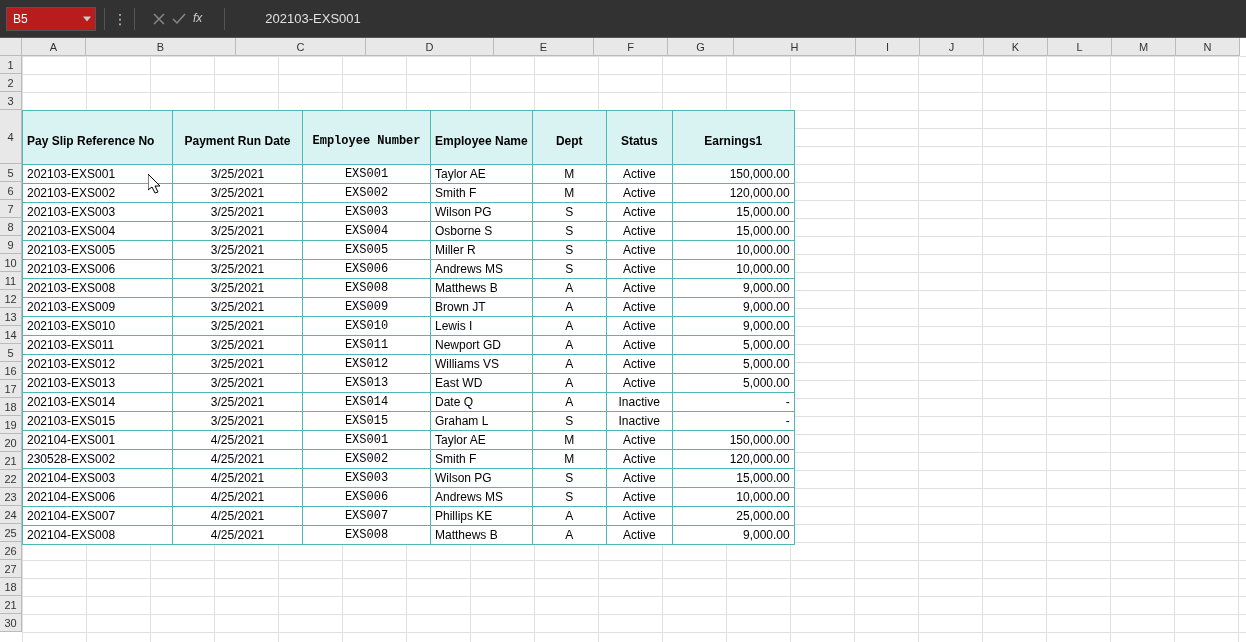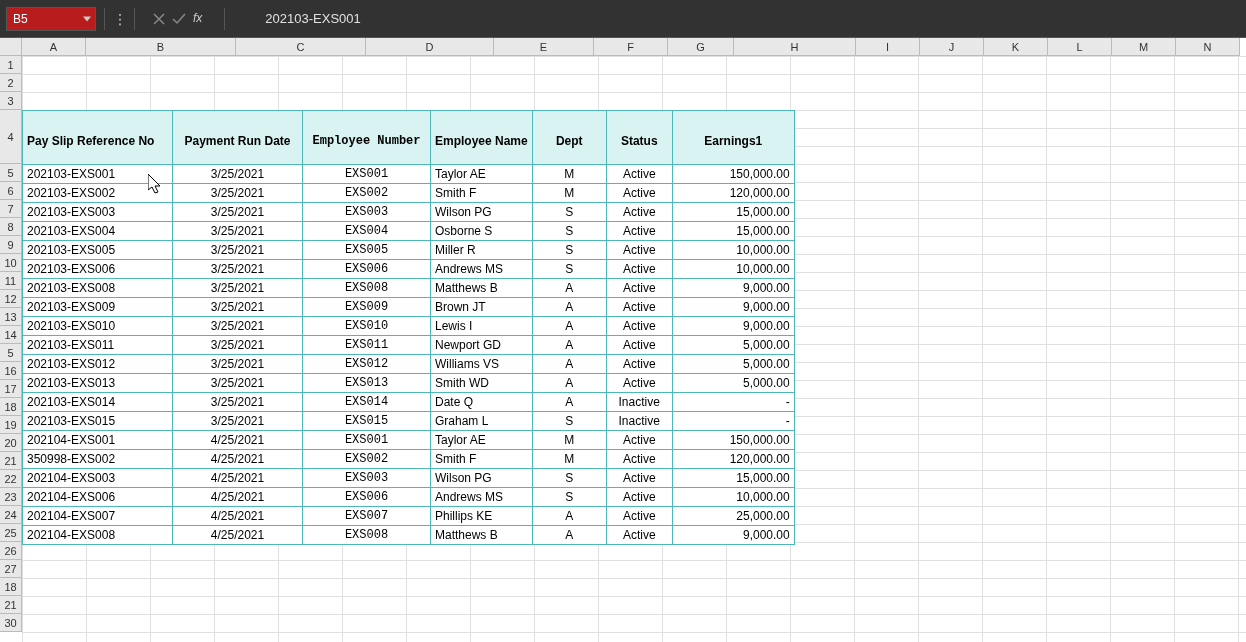--- a/index.html
+++ b/index.html
@@ -351,21 +351,21 @@
           <td class="col-d center">EXS012</td>
           <td class="col-e">Williams VS</td>
           <td class="col-f center">A</td>
           <td class="col-g center">Active</td>
           <td class="col-h2 right">5,000.00</td>
         </tr>
         <tr>
           <td class="col-b">202103-EXS013</td>
           <td class="col-c center">3/25/2021</td>
           <td class="col-d center">EXS013</td>
-          <td class="col-e">Smith WD</td>
+          <td class="col-e">East WD</td>
           <td class="col-f center">A</td>
           <td class="col-g center">Active</td>
           <td class="col-h2 right">5,000.00</td>
         </tr>
         <tr>
           <td class="col-b">202103-EXS014</td>
           <td class="col-c center">3/25/2021</td>
           <td class="col-d center">EXS014</td>
           <td class="col-e">Date Q</td>
           <td class="col-f center">A</td>
@@ -384,21 +384,21 @@
         <tr>
           <td class="col-b">202104-EXS001</td>
           <td class="col-c center">4/25/2021</td>
           <td class="col-d center">EXS001</td>
           <td class="col-e">Taylor AE</td>
           <td class="col-f center">M</td>
           <td class="col-g center">Active</td>
           <td class="col-h2 right">150,000.00</td>
         </tr>
         <tr>
-          <td class="col-b">350998-EXS002</td>
+          <td class="col-b">230528-EXS002</td>
           <td class="col-c center">4/25/2021</td>
           <td class="col-d center">EXS002</td>
           <td class="col-e">Smith F</td>
           <td class="col-f center">M</td>
           <td class="col-g center">Active</td>
           <td class="col-h2 right">120,000.00</td>
         </tr>
         <tr>
           <td class="col-b">202104-EXS003</td>
           <td class="col-c center">4/25/2021</td>

